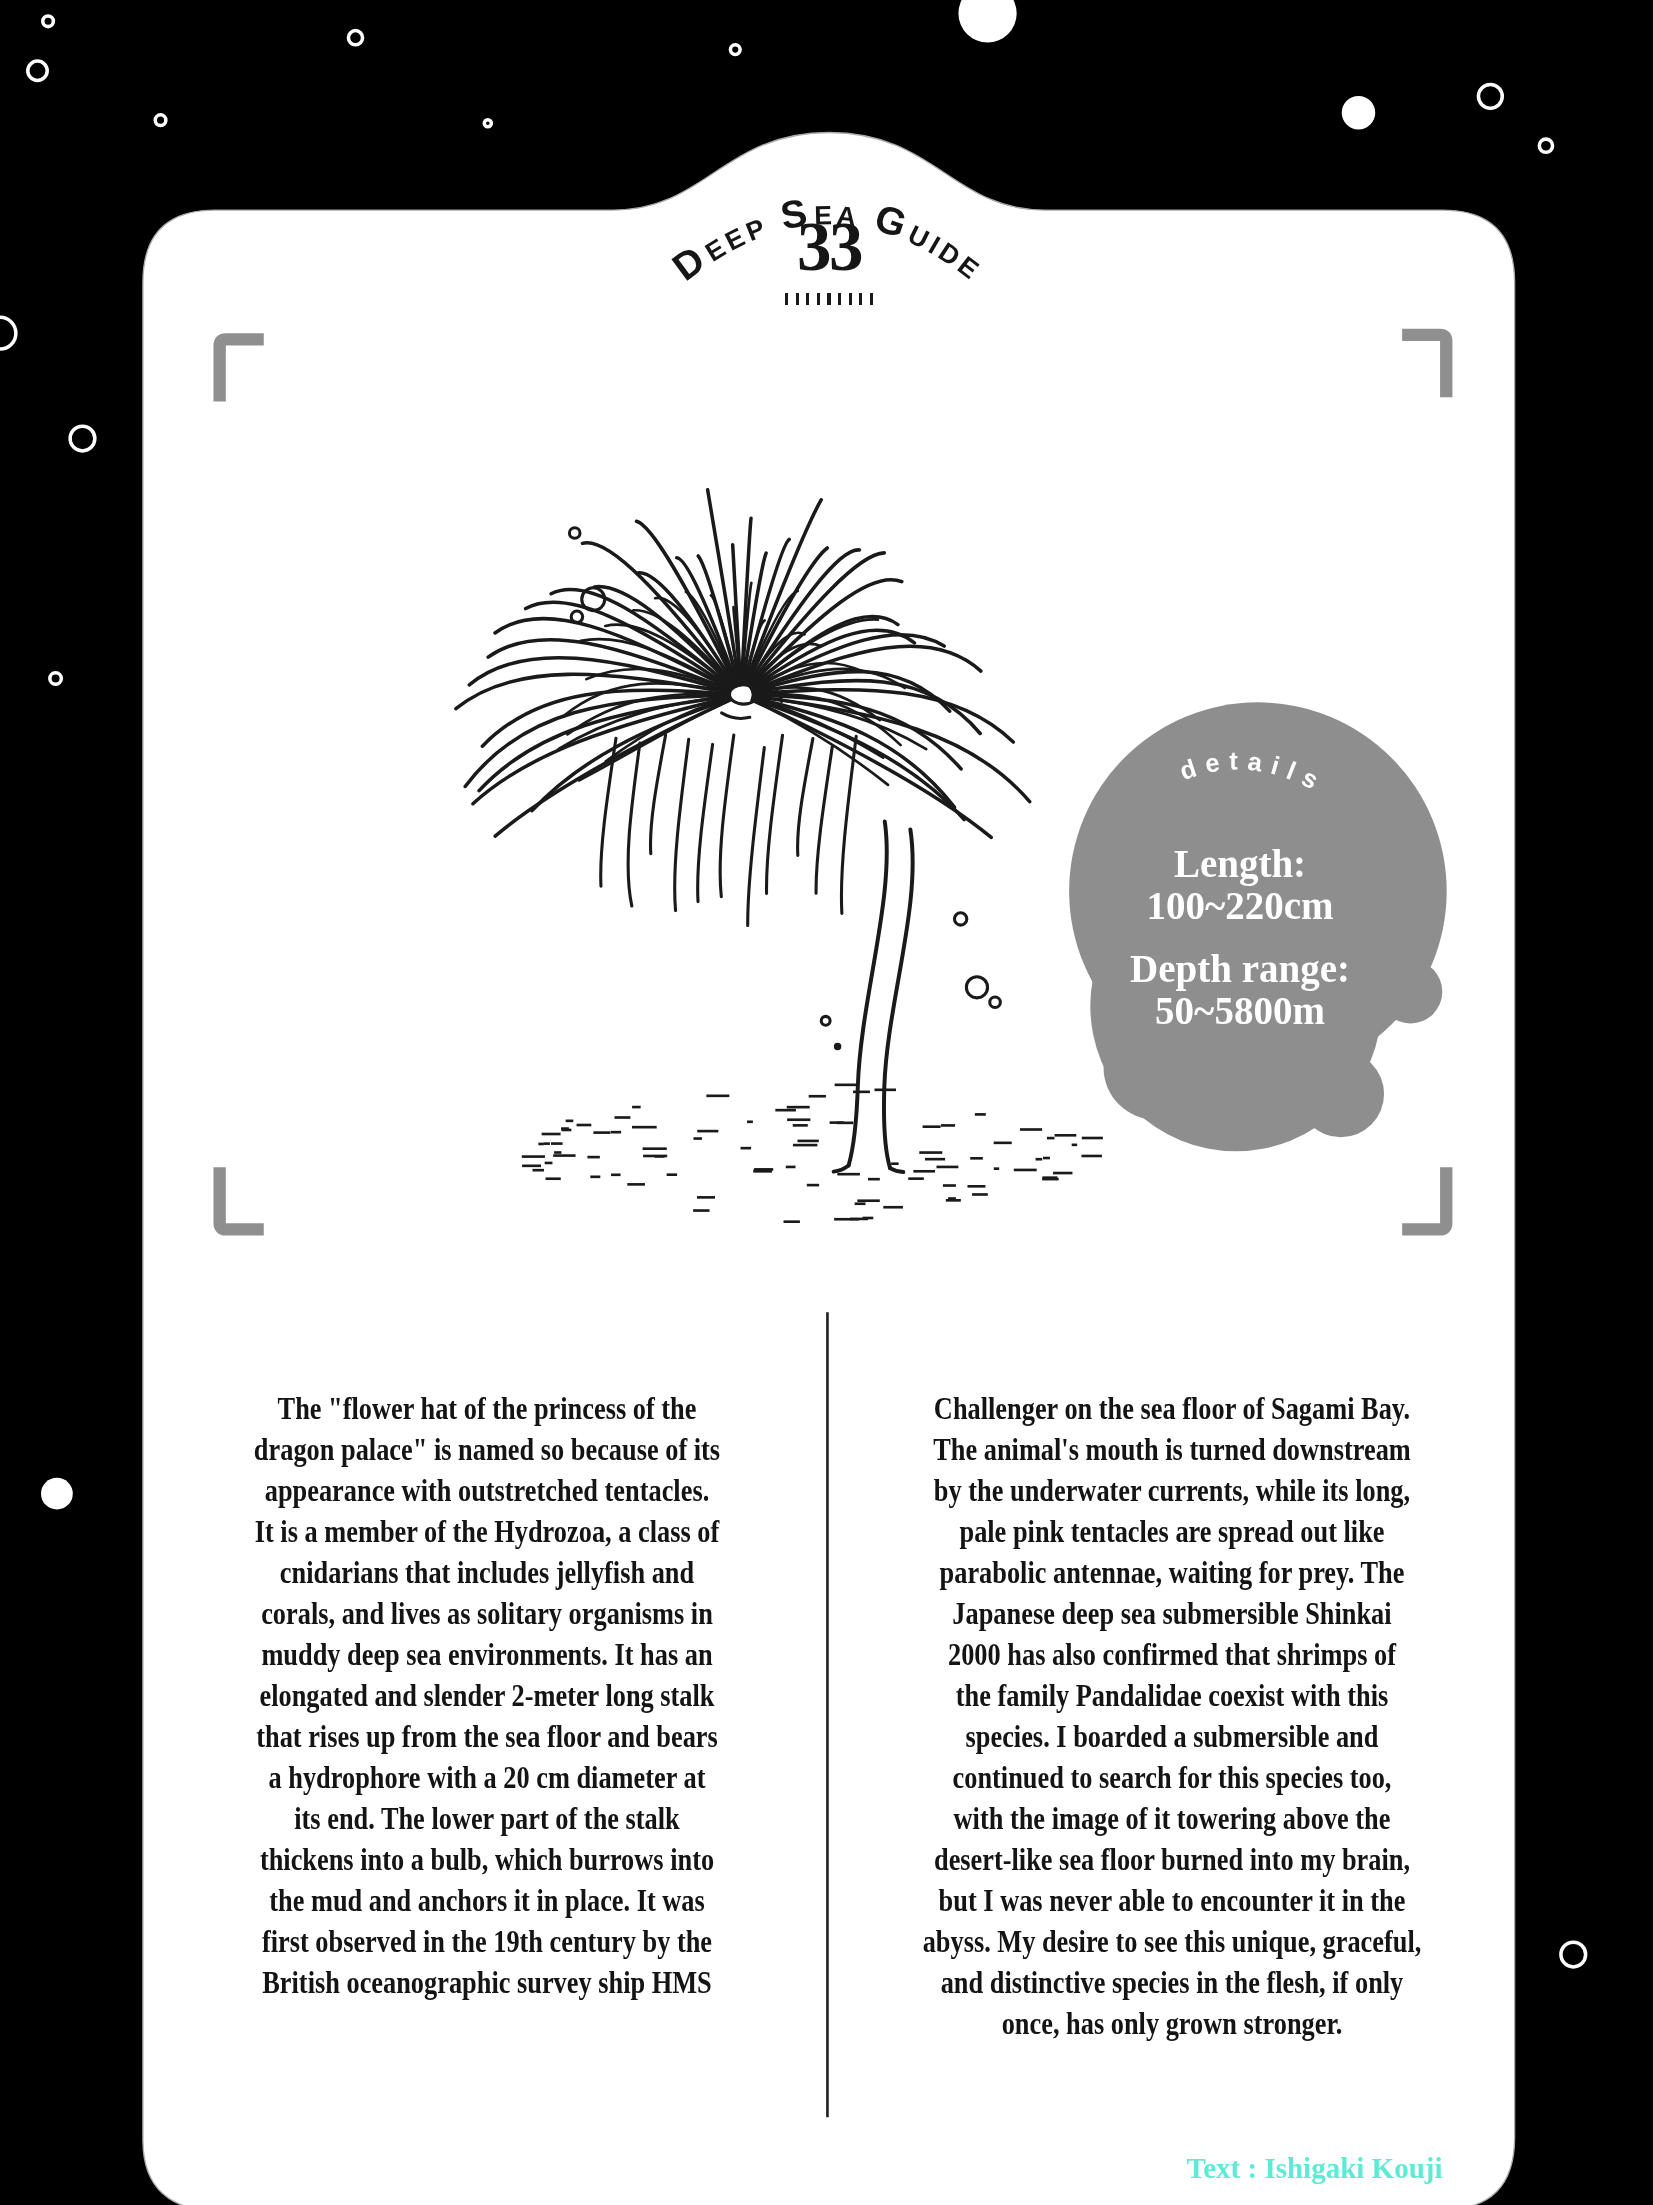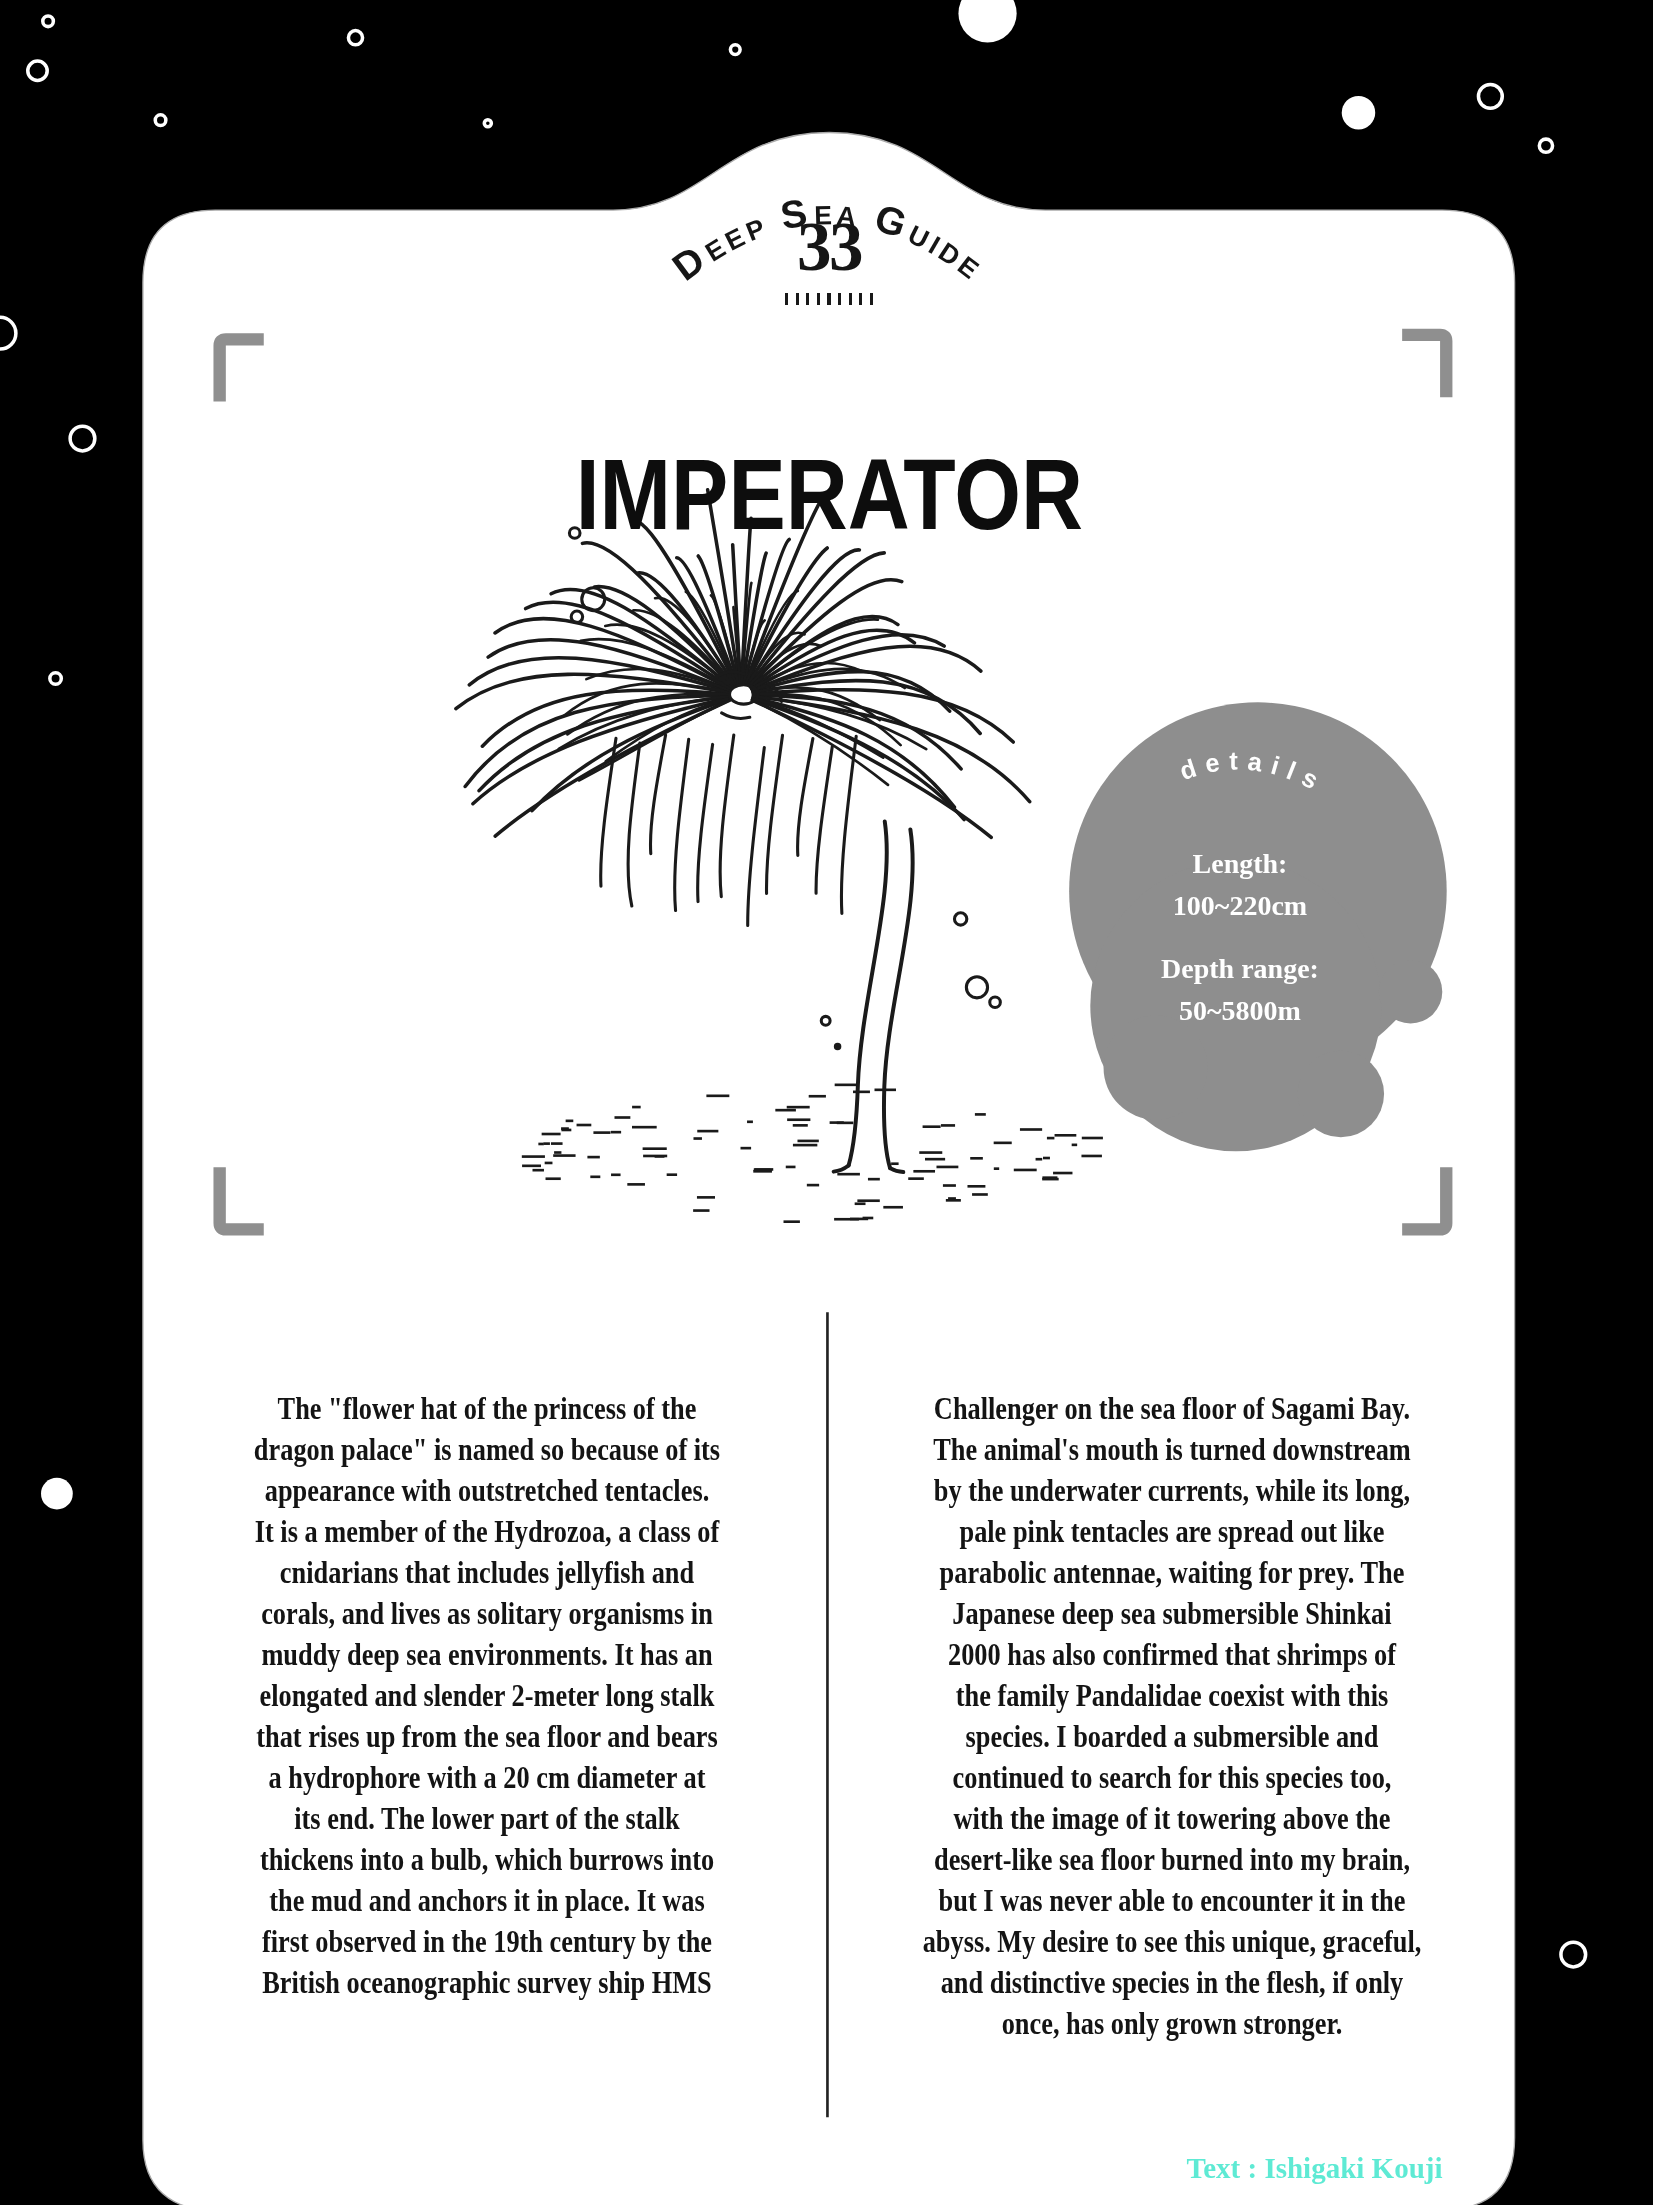--- a/index.html
+++ b/index.html
@@ -14,21 +14,21 @@
   .ticks{left:143px;top:293px;width:1372px;display:flex;justify-content:center;gap:7.5px;}
   .ticks i{display:block;width:3.1px;height:12px;background:#191919;}
   
   .title-line{left:143px;width:1372px;text-align:center;font-family:"Liberation Sans",sans-serif;
     font-weight:900;font-size:101px;line-height:1;color:#0d0d0d;white-space:nowrap;}
   .title-line > span{display:inline-block;}
   .t1{top:365px;} .t1 > span{transform:scaleX(.67);}
   .t2{top:444px;} .t2 > span{transform:scaleX(.85);}
   
   .details-text{left:1081px;top:843px;width:318px;text-align:center;color:#fff;
-    font-weight:bold;font-size:28px;line-height:42px;}
+    font-weight:bold;font-size:39px;line-height:42px;}
   .details-text .gap{height:21px;}
   
   .col{top:1347px;width:662px;text-align:center;font-weight:bold;font-size:31px;
     line-height:41px;white-space:pre-line;color:#141414;}
   .col > div{transform:scaleX(.85);transform-origin:50% 0;}
   .col-left{left:156px;} .col-right{left:841px;}
   .credit{left:1094px;top:2152px;width:441px;text-align:center;font-weight:bold;
     font-size:29px;color:#5eead4;}
 </style>
 </head>
@@ -299,23 +299,20 @@
       <i></i>
       <i></i>
       <i></i>
       <i></i>
       <i></i>
       <i></i>
       <i></i>
       <i></i>
   </div>
 
-  <div class="abs title-line t2">
-    <span>IMPERATOR</span>
-  </div>
 
   <div class="abs details-text">
     <div>Length:</div>
     <div>100~220cm</div>
     <div class="gap"></div>
     <div>Depth range:</div>
     <div>50~5800m</div>
   </div>
 
   <div class="abs col col-left">

